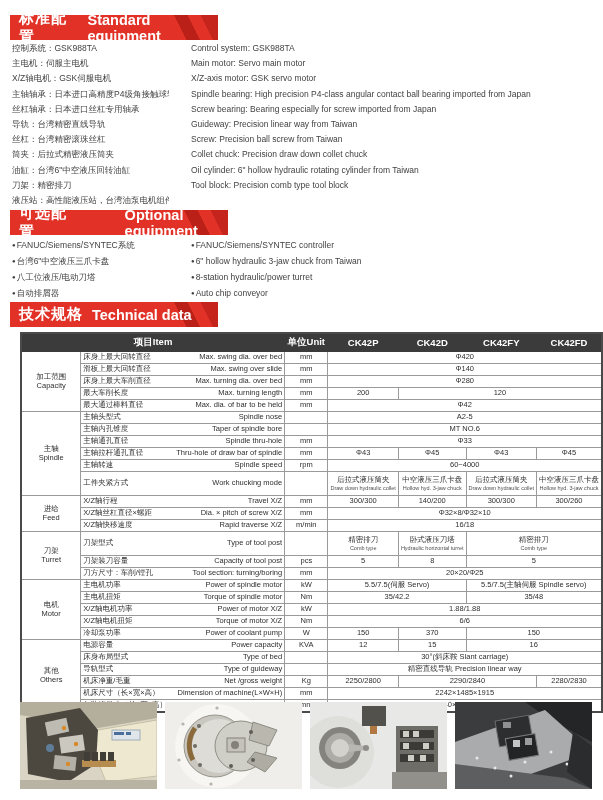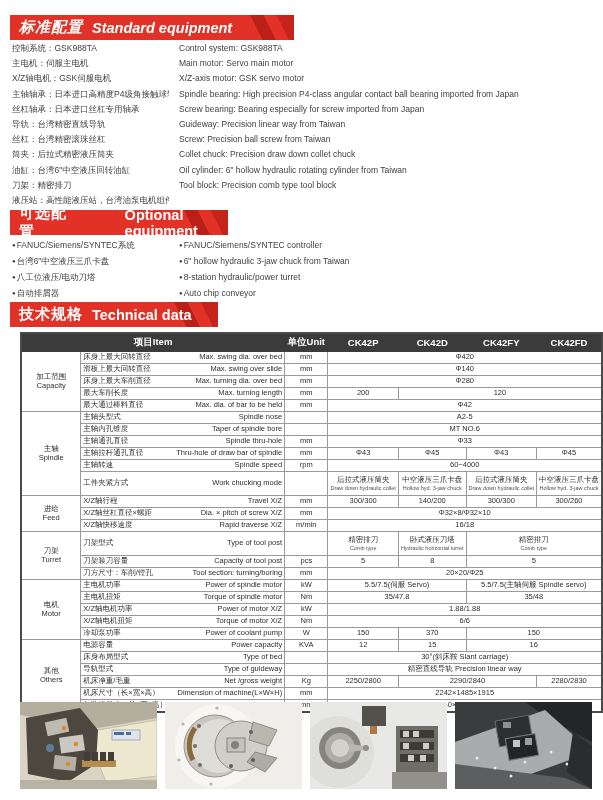--- a/index.html
+++ b/index.html
@@ -7,27 +7,27 @@
         font-family:"Liberation Sans","DejaVu Sans",sans-serif;color:#3a3a3a;}
 
   
   .ribbon{position:absolute;left:10px;height:25px;background:#e23228;color:#fff;
           display:flex;align-items:center;padding-left:9px;box-sizing:border-box;overflow:hidden;}
   .ribbon::after{content:"";position:absolute;right:-4px;top:0;bottom:0;width:70px;
           background:linear-gradient(63deg,transparent 42%,rgba(140,10,5,.45) 42%,rgba(140,10,5,.45) 58%,transparent 58%),
                      linear-gradient(63deg,transparent 74%,rgba(140,10,5,.35) 74%);}
   .ribbon .rb-zh{font-size:15px;font-weight:bold;letter-spacing:1px;position:relative;z-index:2;}
   .ribbon .rb-en{font-size:14.5px;font-weight:bold;margin-left:9px;position:relative;z-index:2;}
-  .r1{top:15px;width:284px;font-style:italic;}
+  .r1{top:15px;width:208px;}
   .r2{top:210px;width:218px;gap:48px;}
   .r3{top:302px;width:208px;}
 
   
   .spec-list{position:absolute;left:12px;right:4px;display:grid;grid-template-columns:157px 1fr;
-             column-gap:10px;font-size:8.5px;white-space:nowrap;color:#424242;}
+             column-gap:22px;font-size:8.5px;white-space:nowrap;color:#424242;}
   .std{top:41px;line-height:15.2px;}
   .opt{top:237px;line-height:16px;}
   .li-zh,.li-en{overflow:hidden;}
   .bullet{font-size:6px;vertical-align:1px;margin-right:1px;}
 
   
   table.tech{position:absolute;top:332px;left:20px;border-collapse:collapse;table-layout:fixed;
              border:2px solid #4a4a4a;}
   table.tech th{background:#3b3b3b;color:#fff;font-size:9.5px;font-weight:bold;height:17px;
              padding:0;border:1px solid #3b3b3b;border-left:1px solid #6d6d6d;margin-left:46px;}
@@ -413,21 +413,21 @@
         </tr>
         <tr>
           <td class="item">
             <div class="iflex">
               <span class="izh">主电机扭矩</span>
               <span class="ien">Torque of spindle motor</span>
             </div>
           </td>
           <td class="unit">Nm</td>
           <td class="val" colspan="2">
-            <div class="vmain">35/47.8</div>
+            <div class="vmain">35/42.2</div>
           </td>
           <td class="val" colspan="2">
             <div class="vmain">35/48</div>
           </td>
         </tr>
         <tr>
           <td class="item">
             <div class="iflex">
               <span class="izh">X/Z轴电机功率</span>
               <span class="ien">Power of motor X/Z</span>

